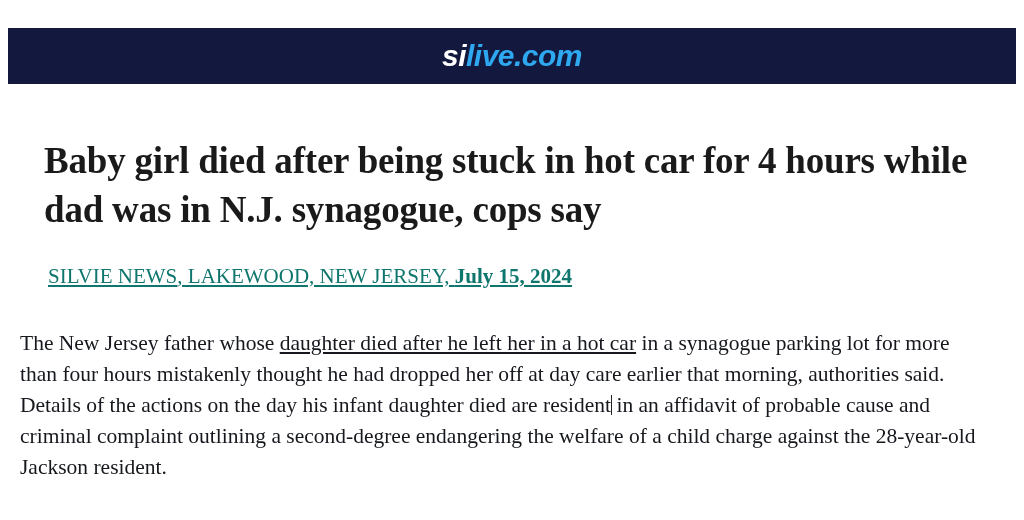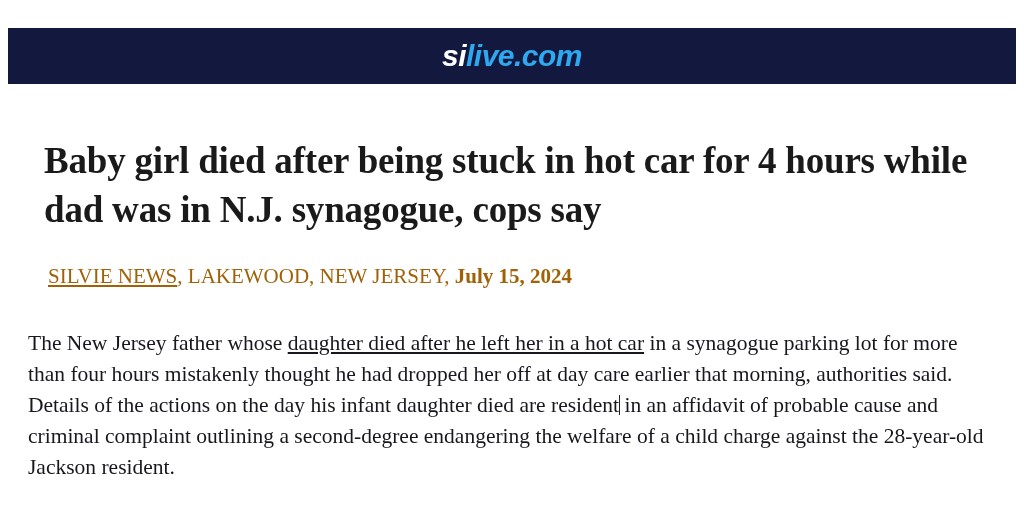--- a/index.html
+++ b/index.html
@@ -54,35 +54,36 @@
     color: #1a1a1a;
     letter-spacing: -0.2px;
     margin-left: 16px;
   }
 
   .byline {
     position: absolute;
     left: 48px;
     top: 264px;
     font-size: 21px;
-    color: #a16207;
+    color: #0f766e;
     font-variant: small-caps;
     white-space: nowrap;
+    text-decoration: underline;
   }
   .byline .src {
     text-decoration: underline;
   }
   .byline .date {
     font-weight: bold;
     font-variant: normal;
   }
 
   .body-copy {
     position: absolute;
-    left: 28px;
+    left: 20px;
     top: 328px;
     width: 960px;
     font-size: 21.5px;
     line-height: 1.44;
     color: #16181d;
   }
   .body-copy p {
     margin: 0;
   }
   .body-copy .u {

